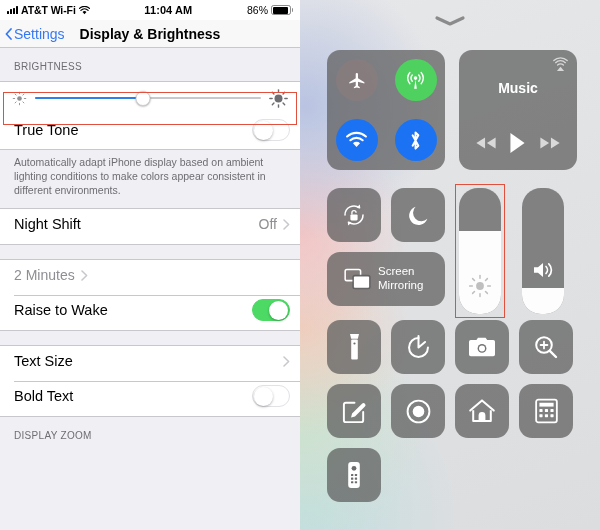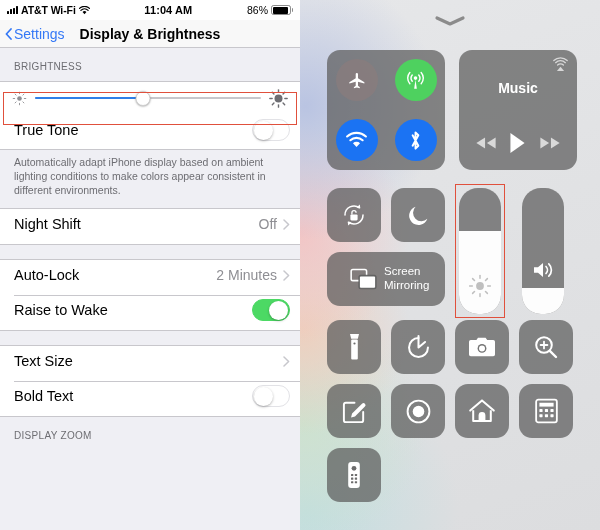--- a/index.html
+++ b/index.html
@@ -123,21 +123,21 @@
     color:#fff; font-size:14px; font-weight:bold; }
   .airplay { position:absolute; top:7px; right:8px; width:17px; height:17px; cursor:pointer; }
   .music-ctrls { position:absolute; bottom:16px; left:0; right:0;
     display:flex; align-items:center; justify-content:space-around; padding:0 10px; }
   .mbtn { cursor:pointer; display:flex; align-items:center; justify-content:center; }
 
   .sq { width:54px; height:54px; border-radius:13px; background:rgba(92,92,92,.72);
     display:flex; align-items:center; justify-content:center; cursor:pointer; }
 
   .mirror-mod { position:absolute; left:27px; top:252px; width:118px; height:54px;
-    display:flex; align-items:center; gap:7px; padding-left:23px; cursor:pointer; }
+    display:flex; align-items:center; gap:7px; padding-left:17px; cursor:pointer; }
   .mirror-label { color:#fff; font-size:11.5px; line-height:1.18; }
 
   .vslider { position:absolute; width:42px; height:126px; border-radius:19px;
     background:rgba(92,92,92,.72); overflow:hidden; cursor:pointer; }
   .vslider .fill { position:absolute; left:0; right:0; bottom:0; background:#fdfdfd; }
   .vslider .gl { position:absolute; left:0; right:0; bottom:16px;
     display:flex; justify-content:center; }
 
   .icon-grid { position:absolute; left:27px; top:320px; width:246px; }
   .ig-row { display:flex; gap:10px; margin-bottom:10px; }
@@ -249,21 +249,20 @@
               <path d="M1 1 L5.6 5.5 L1 10" stroke="#c7c7cc" stroke-width="1.5" fill="none" stroke-linecap="round" stroke-linejoin="round"></path>
             </svg>
         </span>
       </div>
     </div>
 
     <div class="spacer-sm"></div>
 
     <div class="cell-group">
       <div class="cell">
-        <span class="cell-label">Auto-Lock</span>
         <span class="cell-value">2 Minutes</span>
         <span class="chev">
           <svg width="7" height="11" viewBox="0 0 7 11">
               <path d="M1 1 L5.6 5.5 L1 10" stroke="#c7c7cc" stroke-width="1.5" fill="none" stroke-linecap="round" stroke-linejoin="round"></path>
             </svg>
         </span>
       </div>
       <div class="cell">
         <span class="cell-label">Raise to Wake</span>
         <span class="toggle on" id="rtw-toggle">

